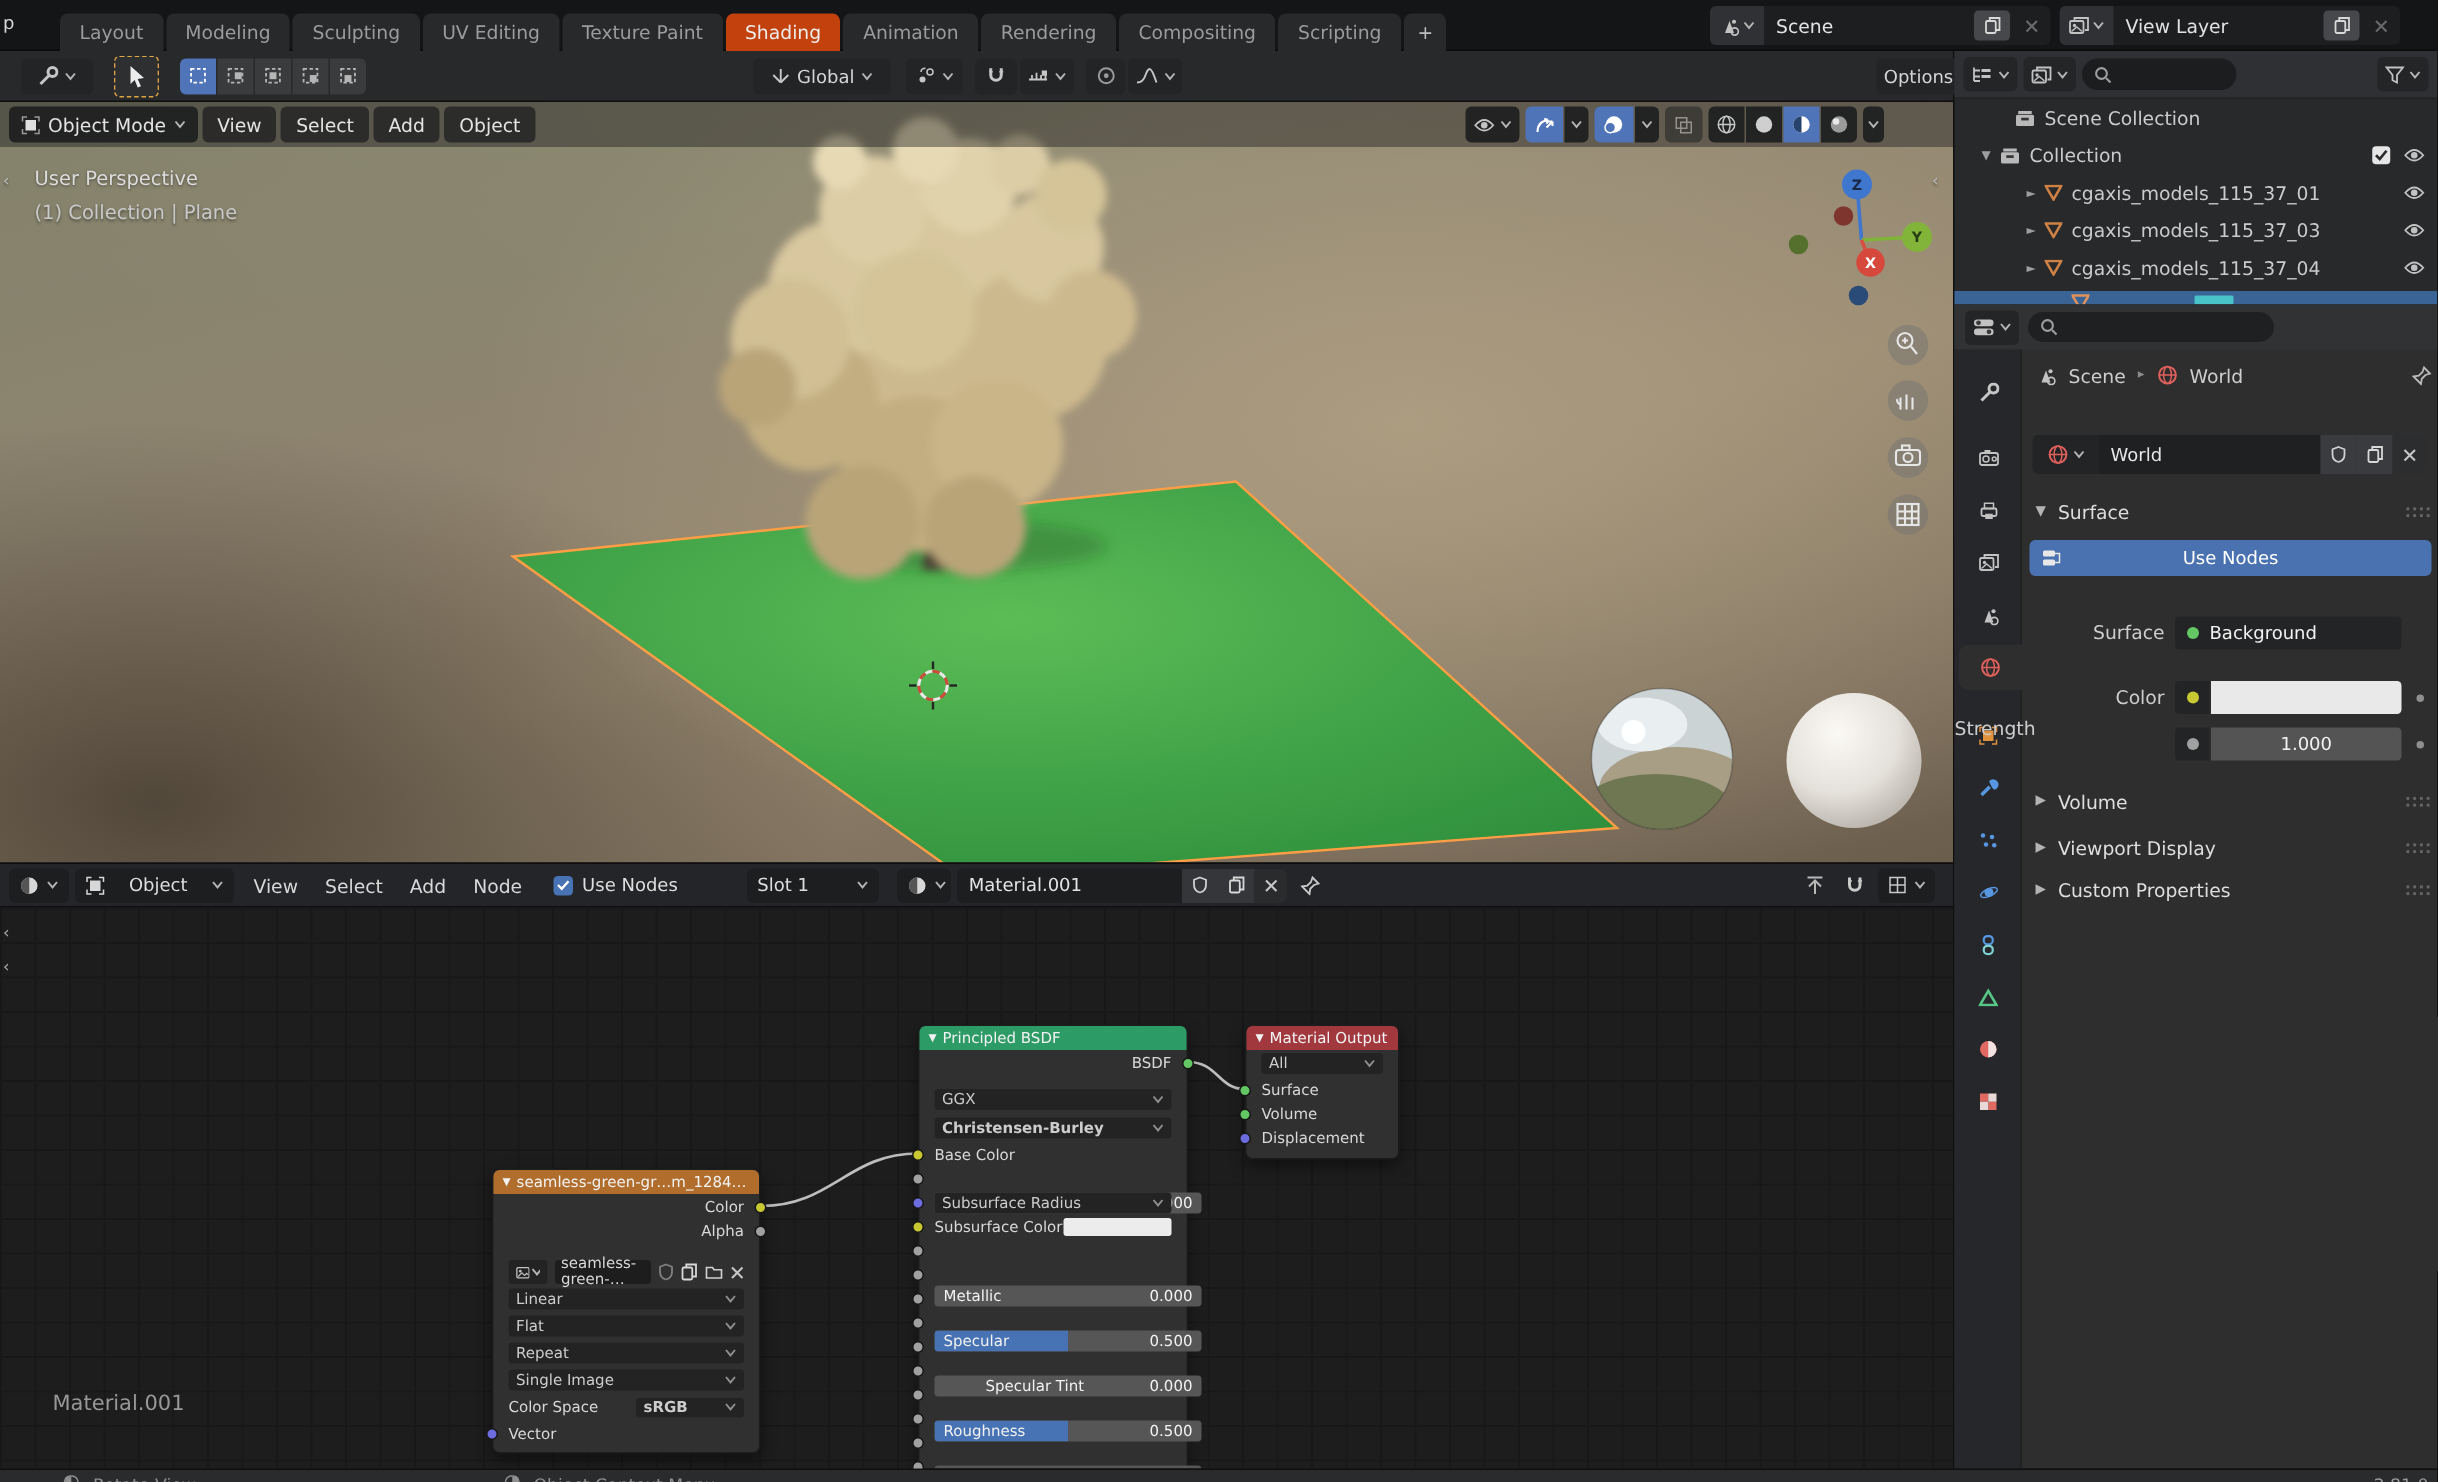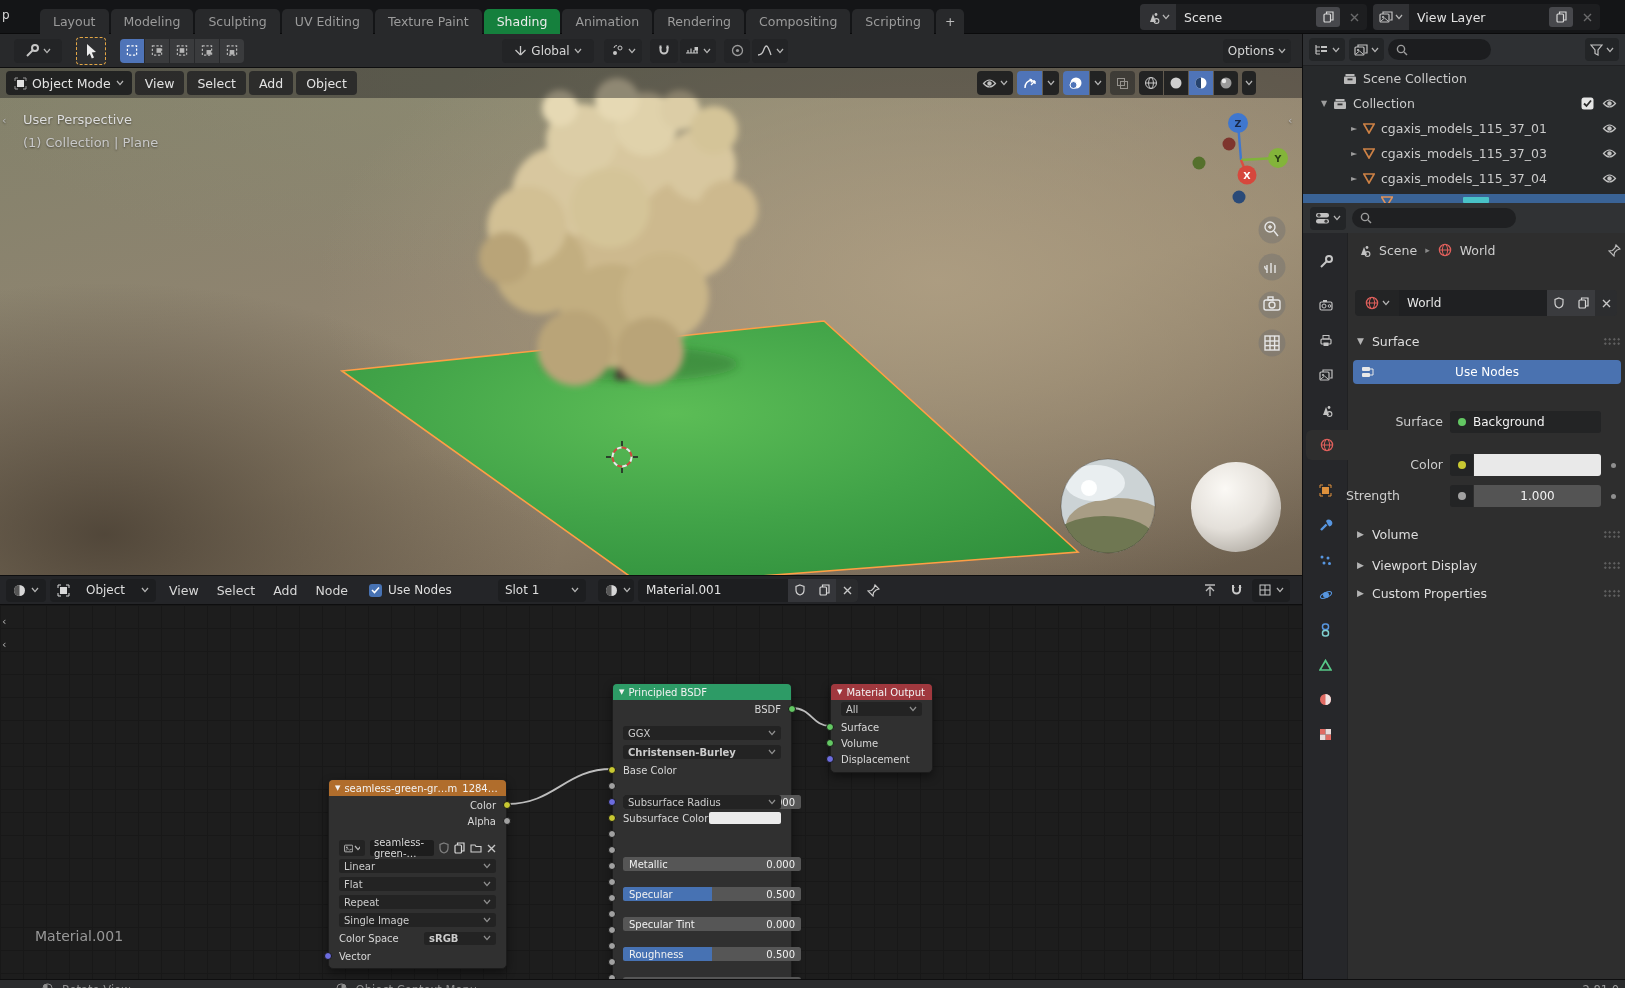--- a/index.html
+++ b/index.html
@@ -3,21 +3,21 @@
 <meta charset="utf-8">
 <style>
   html,body{margin:0;padding:0;background:#0c0c0c;}
   *{box-sizing:border-box;font-family:"DejaVu Sans",sans-serif;}
   .app{position:relative;width:1625px;height:988px;overflow:hidden;background:#141517;color:#d0d0d0;font-size:12px;}
   .abs{position:absolute;}
   .row{display:flex;align-items:center;}
   
   #topbar{left:0;top:0;width:1625px;height:34px;background:#141517;border-bottom:1px solid #0b0b0c;}
   .tab{height:25px;padding:0 13px;margin-right:2px;border-radius:5px 5px 0 0;background:#28292b;color:#9b9b9b;display:flex;align-items:center;font-size:12.5px;cursor:default;}
-  .tab.active{background:#15803d;color:#ececec;}
+  .tab.active{background:#c2410c;color:#ececec;}
   .tab.plus{background:#28292b;color:#bdbdbd;padding:0 9px;}
   .idgroup{position:absolute;top:4px;height:26px;background:#1d1e20;border-radius:4px;display:flex;align-items:center;overflow:hidden;}
   .idgroup .icobtn{width:36px;height:26px;background:#303134;display:flex;align-items:center;justify-content:center;gap:2px;}
   .idgroup .idname{flex:1;padding:0 8px;color:#e2e2e2;font-size:12.5px;}
   .idgroup .sq{width:24px;height:20px;margin:0 1px;border-radius:3px;background:#47484c;display:flex;align-items:center;justify-content:center;}
   .idgroup .sq.dim{background:transparent;opacity:.45;}
   
   #toolbar{left:0;top:34px;width:1303px;height:34px;background:#28292b;border-bottom:1px solid #0e0e0f;border-right:1px solid #0e0e0f;}
   .tbtn{height:24px;background:#3a3b3d;border-radius:4px;display:flex;align-items:center;justify-content:center;padding:0 6px;gap:4px;color:#d6d6d6;}
   .tbtn.dark{background:#232426;}
@@ -286,21 +286,21 @@
           <svg width="15" height="11" viewBox="0 0 15 11">
             <path d="M1 10 Q5 10 6.5 5.5 Q8 1 9.5 1 Q11 1 14 10" fill="none" stroke="#c6c6c6" stroke-width="1.3"></path>
           </svg>
         </span>
         <span class="chev-s">
           <svg width="8" height="6">
             <path d="M1 1 L4 4.6 L7 1" stroke="#b5b5b5" fill="none" stroke-width="1.3"></path>
           </svg>
         </span>
       </div>
-    <div class="tbtn dark" style="position:absolute;left:1223px;width:68px;">
+    <div class="tbtn dark" style="position:absolute;left:1251px;width:68px;">
         <span>Options</span>
         <span class="chev-s">
           <svg width="8" height="6">
             <path d="M1 1 L4 4.6 L7 1" stroke="#b5b5b5" fill="none" stroke-width="1.3"></path>
           </svg>
         </span>
       </div>
   </div>
 
   <div id="viewport" class="abs">
@@ -789,21 +789,21 @@
           <span class="lab">Metallic</span>
           <span class="val">0.000</span>
         </div>
         <span class="socket" style="left: -5px; top: 146px; background: rgb(161, 161, 161);"></span>
         <div class="nrow nslider" style="top: 159px;">
           <span class="fill" style="width:50%"></span>
           <span class="lab">Specular</span>
           <span class="val">0.500</span>
         </div>
         <span class="socket" style="left: -5px; top: 162px; background: rgb(161, 161, 161);"></span>
-        <div class="nrow nslider" style="top: 175px;">
+        <div class="nrow nslider" style="top: 175px; padding-left: 28px;">
           <span class="fill" style="width:0%"></span>
           <span class="lab">Specular Tint</span>
           <span class="val">0.000</span>
         </div>
         <span class="socket" style="left: -5px; top: 178px; background: rgb(161, 161, 161);"></span>
         <div class="nrow nslider" style="top: 191px;">
           <span class="fill" style="width:50%"></span>
           <span class="lab">Roughness</span>
           <span class="val">0.500</span>
         </div>
@@ -1245,21 +1245,21 @@
       <span>Background</span>
     </div>
 
     <div class="abs plabel" style="left:0;top:254px;width:140px;text-align:right;">Color</div>
     <div class="abs pfield pdark" style="left:147px;top:251px;width:23px;border-radius:3px 0 0 3px;">
         <span style="width:8px;height:8px;border-radius:50%;background:#c8c832;"></span>
       </div>
     <div class="abs" style="left:171px;top:251px;width:127px;height:22px;background:#e9e9e9;border-radius:0 3px 3px 0;"></div>
     <div class="abs decor-dot" style="left:308px;top:260px;"></div>
 
-    <div class="abs plabel" style="left:0;top:285px;width:140px;text-align:center;">Strength</div>
+    <div class="abs plabel" style="left:0;top:275px;width:140px;text-align:left;">Strength</div>
     <div class="abs pfield pdark" style="left:147px;top:282px;width:23px;border-radius:3px 0 0 3px;">
         <span style="width:8px;height:8px;border-radius:50%;background:#a1a1a1;"></span>
       </div>
     <div class="abs pfield" style="left:171px;top:282px;width:127px;border-radius:0 3px 3px 0;">1.000</div>
     <div class="abs decor-dot" style="left:308px;top:291px;"></div>
 
     <div id="props-collapsed">
         <div class="phead" style="top: 320px;">
           <span style="margin-left:8px;font-size:9px;color:#b3b3b3;">▶</span>
           <span>Volume</span>

